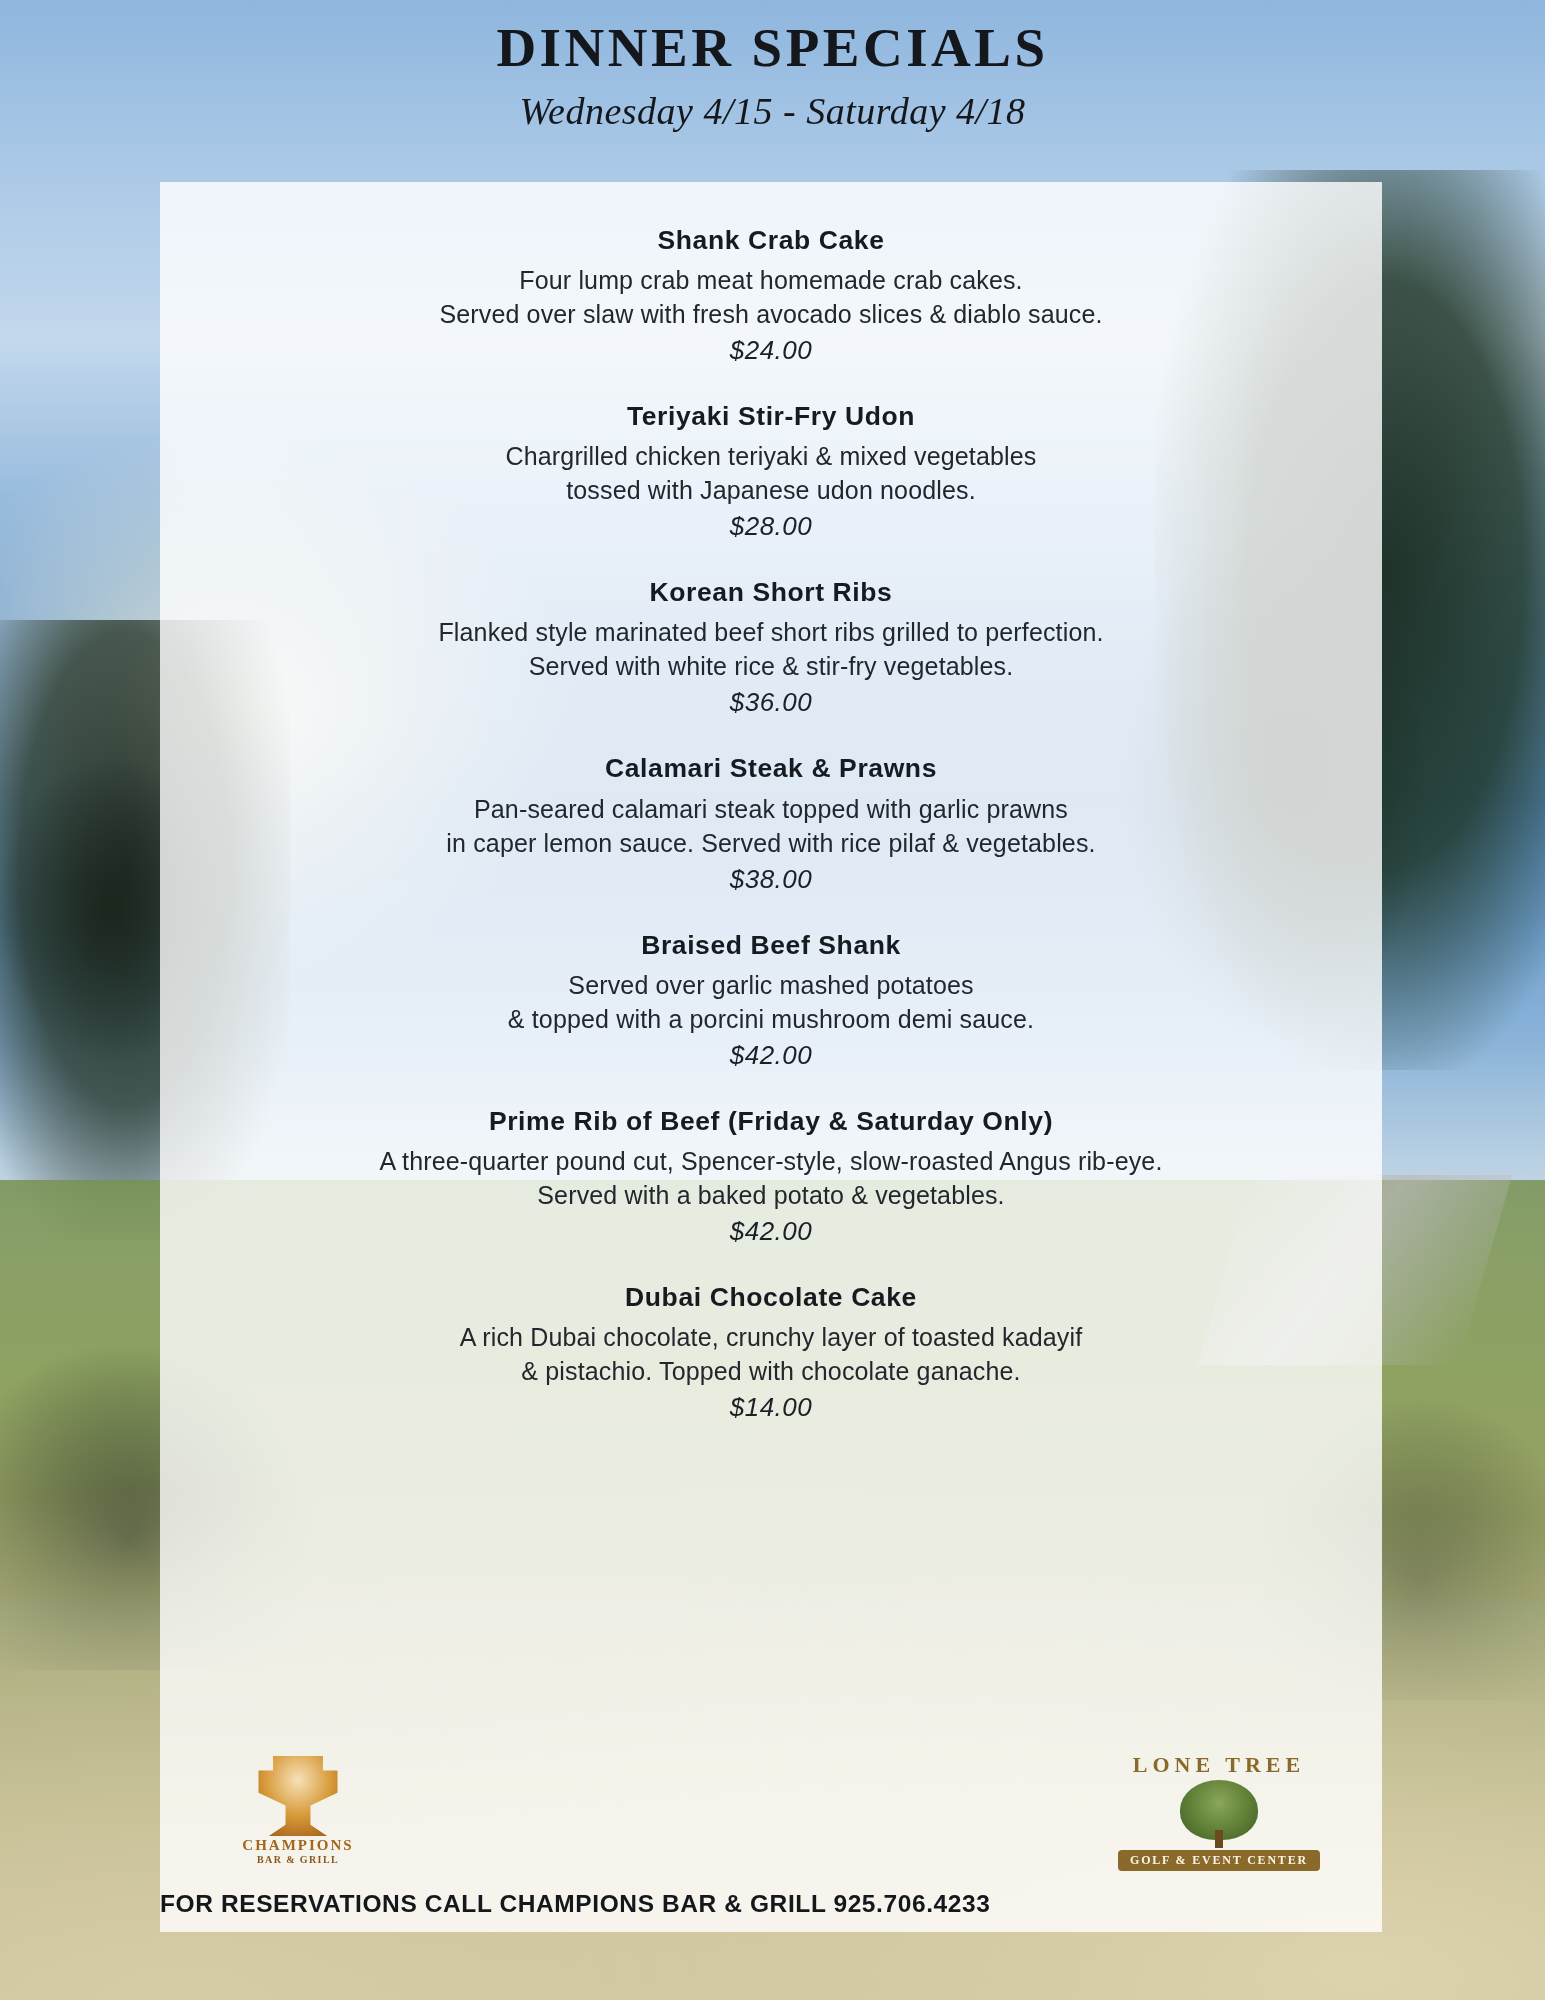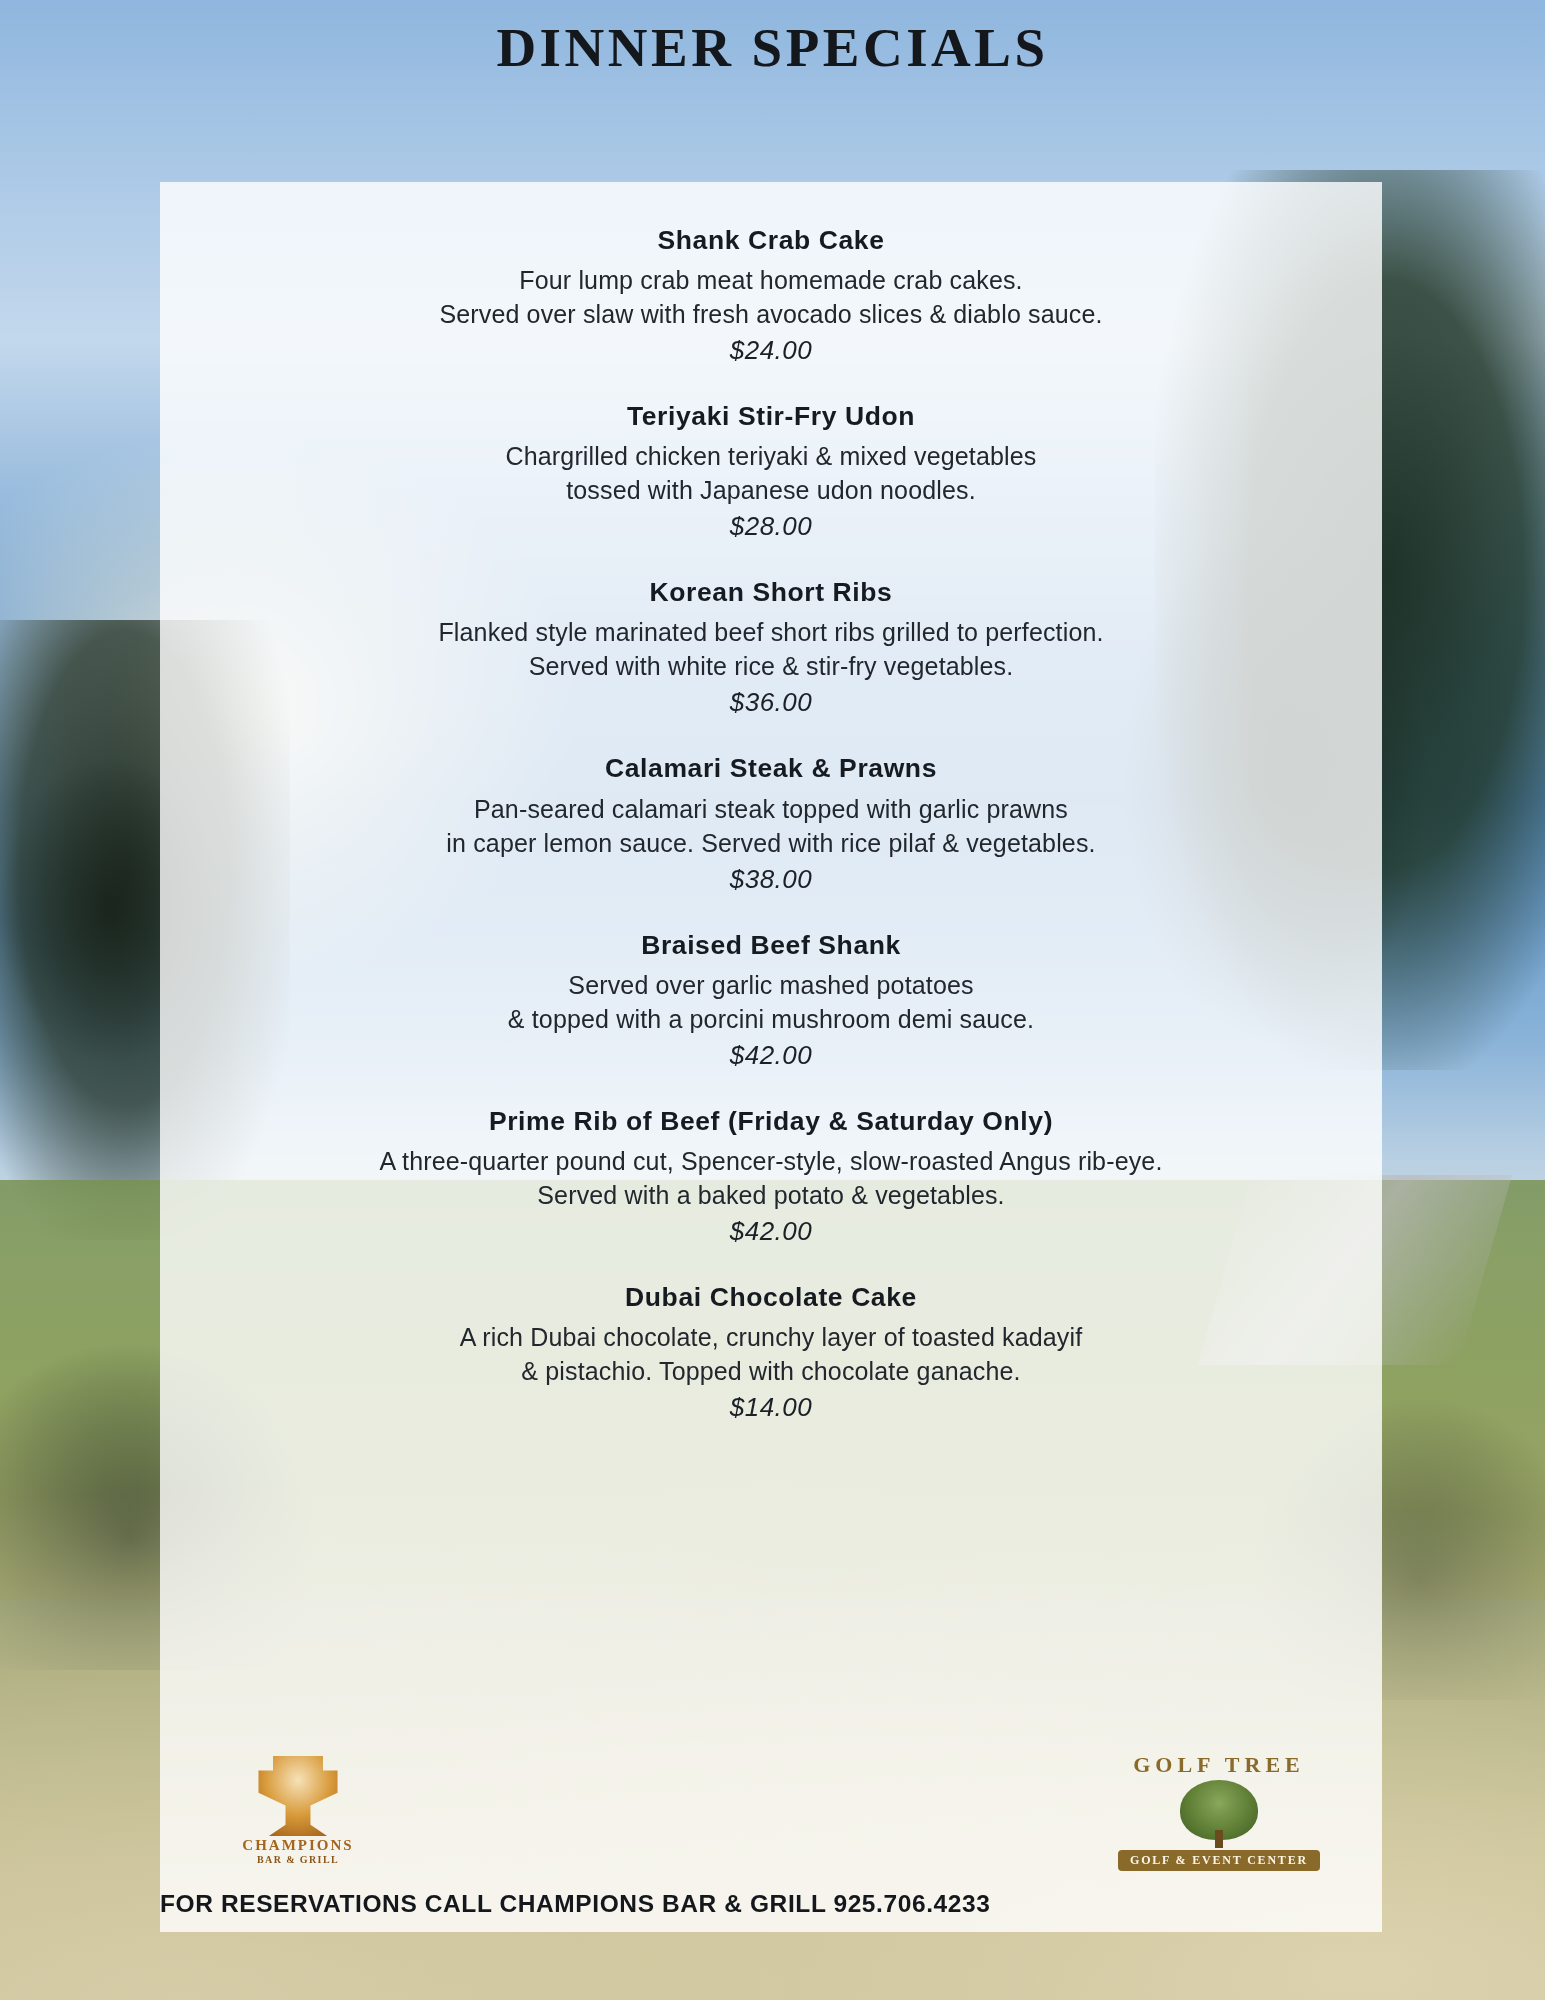--- a/index.html
+++ b/index.html
@@ -314,20 +314,21 @@
     <div class="tree-left2"></div>
     <div class="lawn"></div>
     <div class="path"></div>
     <div class="shrub-left"></div>
     <div class="shrub-right"></div>
     <div class="grass"></div>
   </div>
 
   <div class="header">
     <h1 class="title">DINNER SPECIALS</h1>
+    <p class="subtitle">Wednesday 4/15 - Saturday 4/18</p>
   </div>
 
   <div class="card">
     <div class="card-inner">
 
       <div class="item">
         <p class="item-name">Shank Crab Cake</p>
         <p class="item-desc">Four lump crab meat homemade crab cakes.</p>
         <p class="item-desc">Served over slaw with fresh avocado slices &amp; diablo sauce.</p>
         <p class="item-price">$24.00</p>
@@ -379,21 +380,21 @@
 
     <div class="card-footer">
 
       <div class="logo-champions">
         <div class="lc-mark"></div>
         <div class="lc-text1">CHAMPIONS</div>
         <div class="lc-text2">BAR &amp; GRILL</div>
       </div>
 
       <div class="logo-lonetree">
-        <div class="lt-top">GOLF TREE</div>
+        <div class="lt-top">LONE TREE</div>
         <div class="lt-tree"></div>
         <div class="lt-bottom">GOLF &amp; EVENT CENTER</div>
       </div>
 
       <div class="reservations">FOR RESERVATIONS CALL CHAMPIONS BAR &amp; GRILL 925.706.4233</div>
     </div>
   </div>
 
 </div>
 

